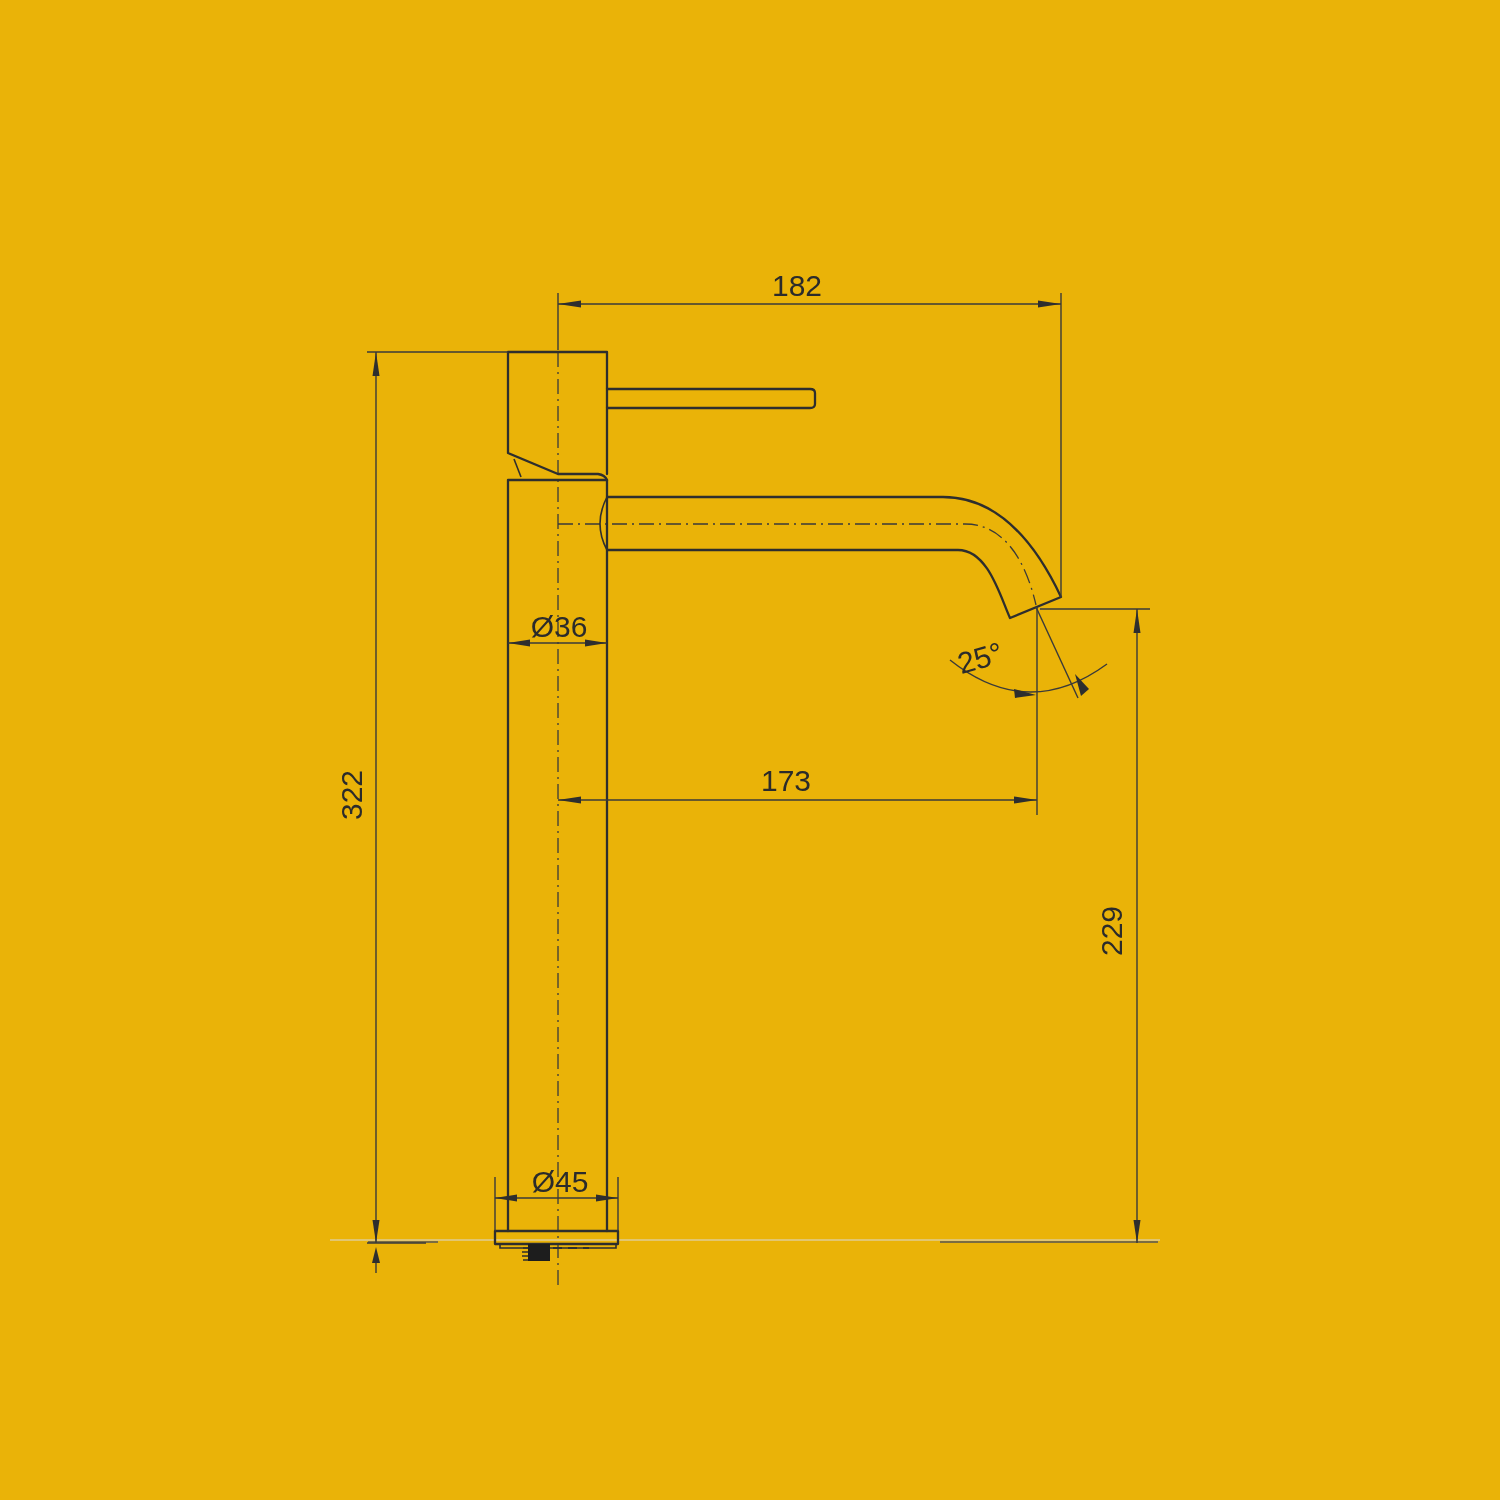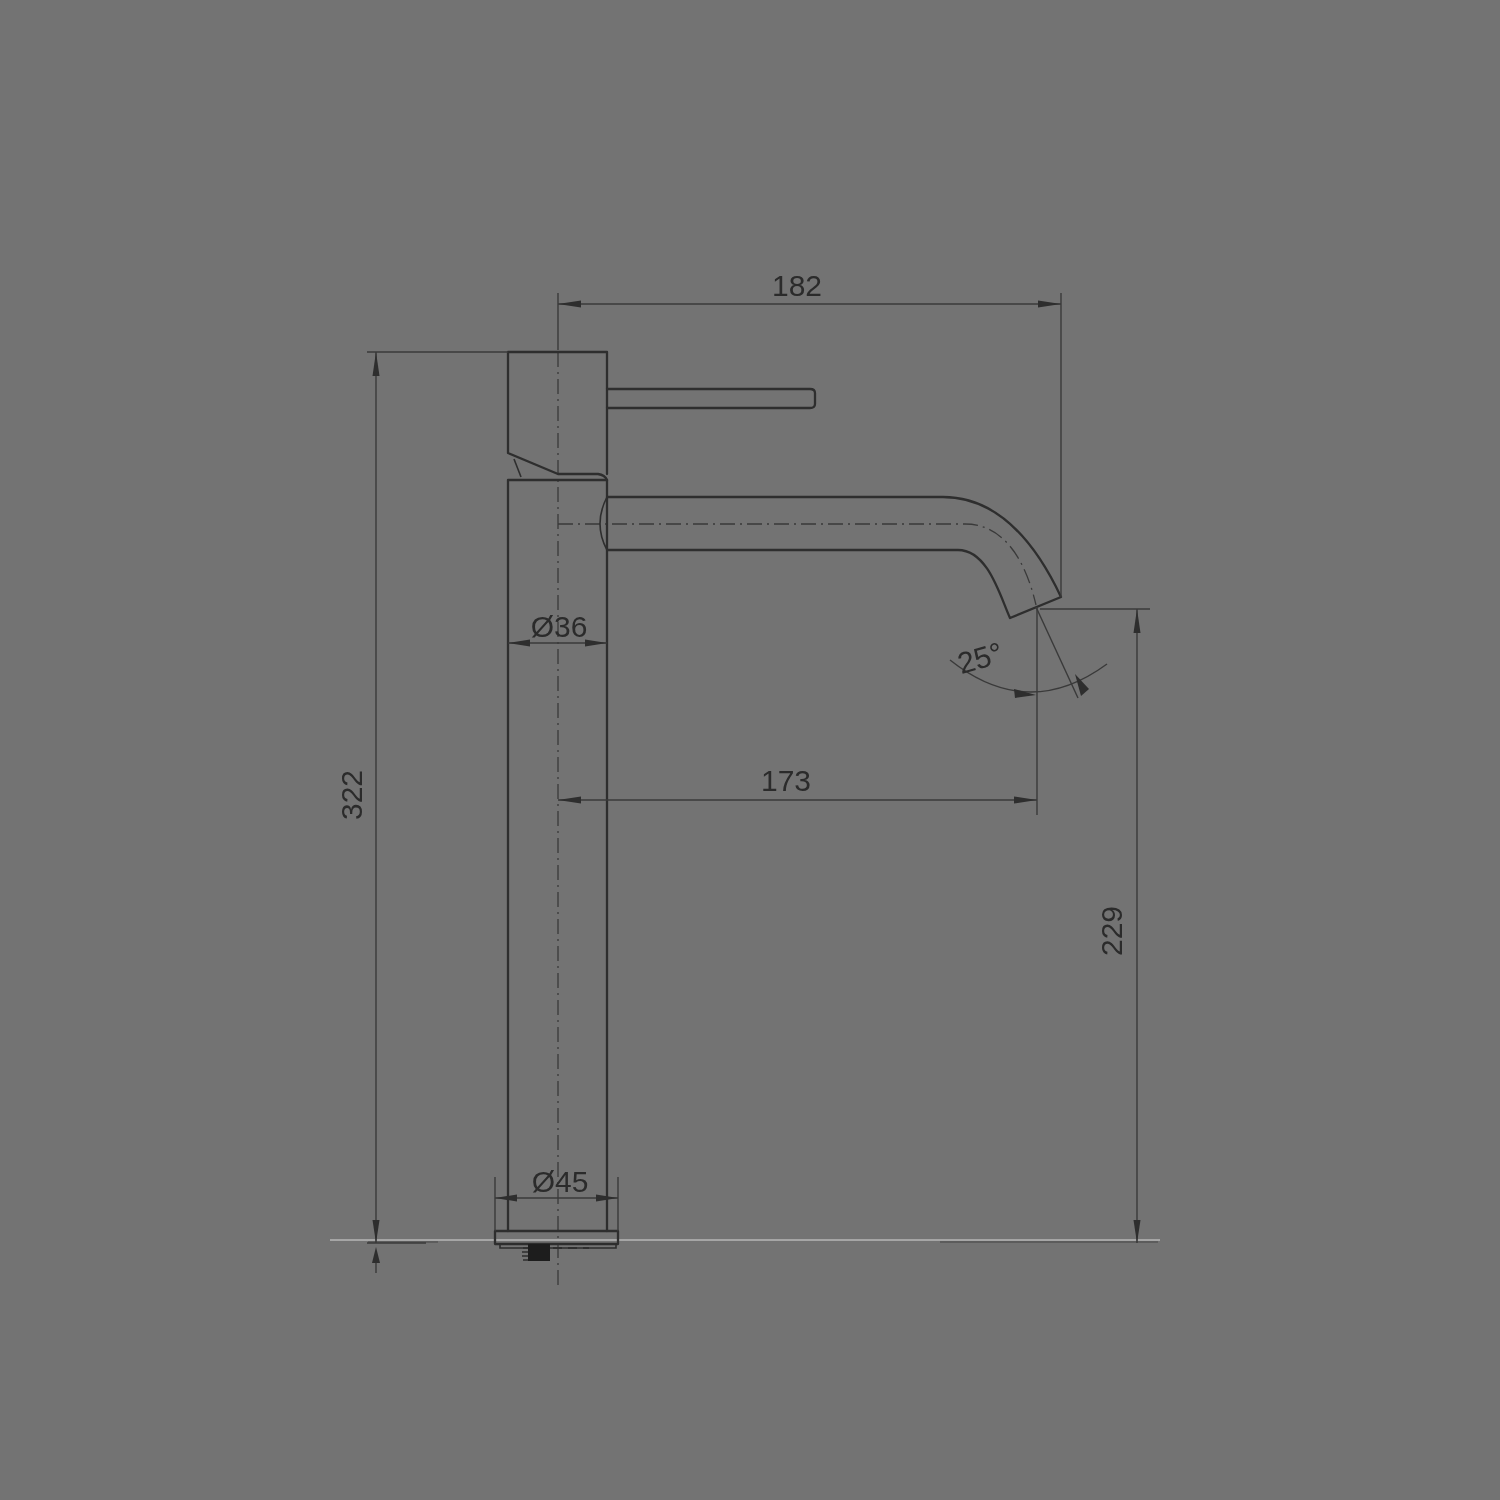--- a/index.html
+++ b/index.html
@@ -1,16 +1,16 @@
 <!DOCTYPE html>
 <html><head>
 <meta charset="utf-8">
 <style>
   html,body{margin:0;padding:0;background:#ffffff;}
-  .stage{position:relative;width:1500px;height:1500px;background:#737373;overflow:hidden;
+  .stage{position:relative;width:1500px;height:1500px;background:#eab308;overflow:hidden;
          font-family:"Liberation Sans", sans-serif;}
   svg{display:block;}
   .obj{stroke:#2e2e2e;stroke-width:2.3;fill:none;stroke-linejoin:round;stroke-linecap:round;}
   .obj-thin{stroke:#2e2e2e;stroke-width:1.6;fill:none;}
   .dim{stroke:#3a3a3a;stroke-width:1.4;fill:none;stroke-linecap:butt;}
   .cl{stroke:#3a3a3a;stroke-width:1.3;fill:none;stroke-dasharray:15 5 2 5;}
   .hid{stroke:#2e2e2e;stroke-width:2;fill:none;stroke-dasharray:9 6;}
   .faint{stroke:#d9d9d9;stroke-width:1;fill:none;}
   .ctr{stroke:#555;stroke-width:1.3;fill:none;}
   .arr{fill:#2e2e2e;stroke:none;}

